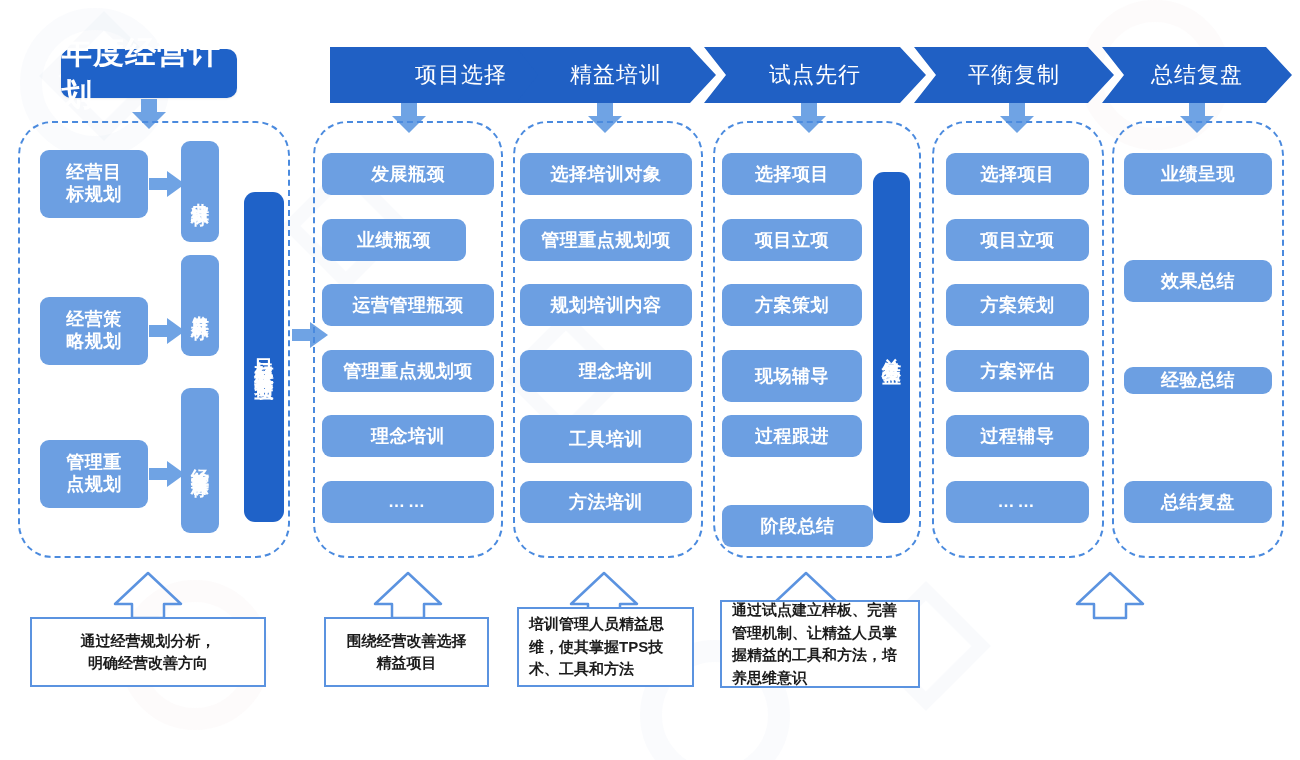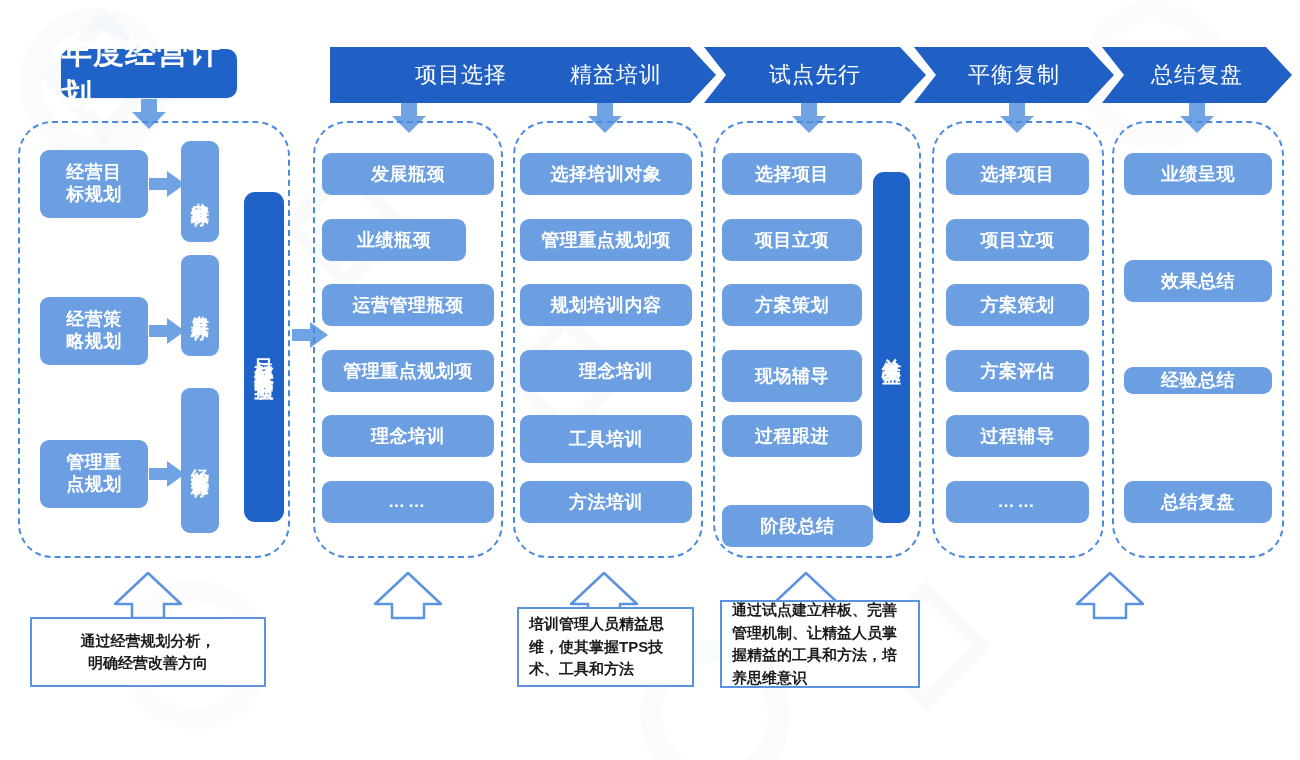--- a/index.html
+++ b/index.html
@@ -286,20 +286,22 @@
       </svg>
   </div>
   <div class="up-hollow" style="left:1074px;top:570px;">
     <svg width="72" height="50" viewBox="0 0 72 50">
         <polygon points="36,3 69,34 52,34 52,48 20,48 20,34 3,34" fill="none" stroke="#5b93e0" stroke-width="2.5" stroke-linejoin="round"></polygon>
       </svg>
   </div>
 
   <div class="cap" style="left:30px;top:617px;width:236px;height:70px;">通过经营规划分析，
 明确经营改善方向</div>
+  <div class="cap" style="left:324px;top:617px;width:165px;height:70px;">围绕经营改善选择
+精益项目</div>
   <div class="cap left" style="left:517px;top:607px;width:177px;height:80px;">培训管理人员精益思
 维，使其掌握TPS技
 术、工具和方法</div>
   <div class="cap left" style="left:720px;top:600px;width:200px;height:88px;">通过试点建立样板、完善
 管理机制、让精益人员掌
 握精益的工具和方法，培
 养思维意识</div>
 
 </div>
 

